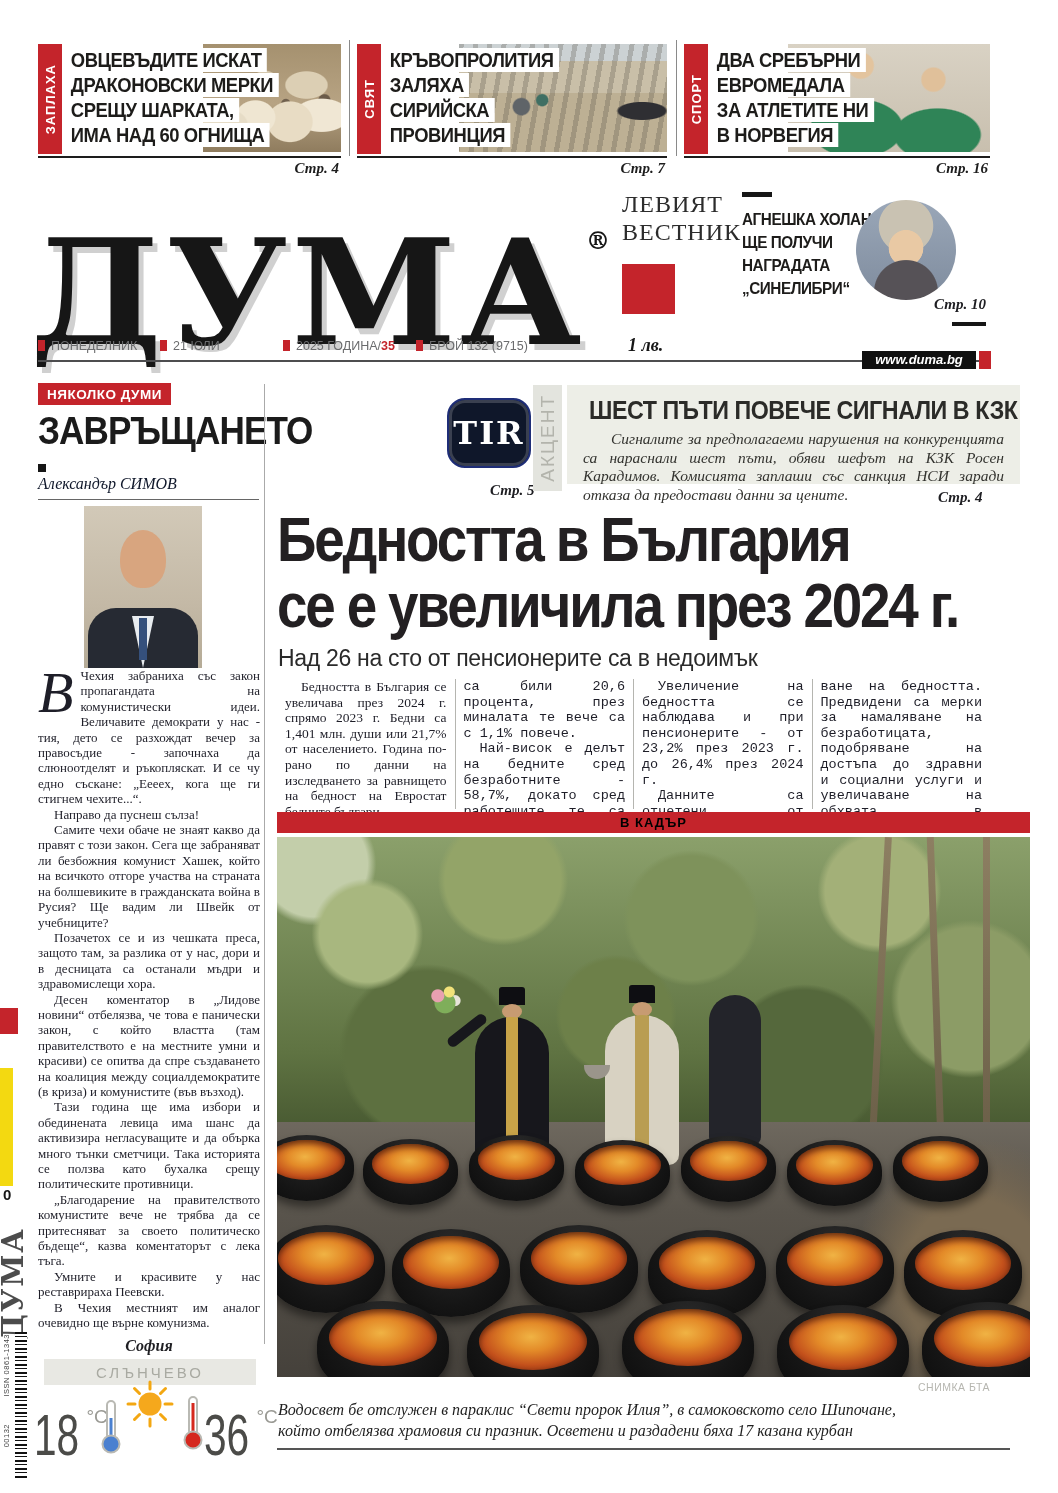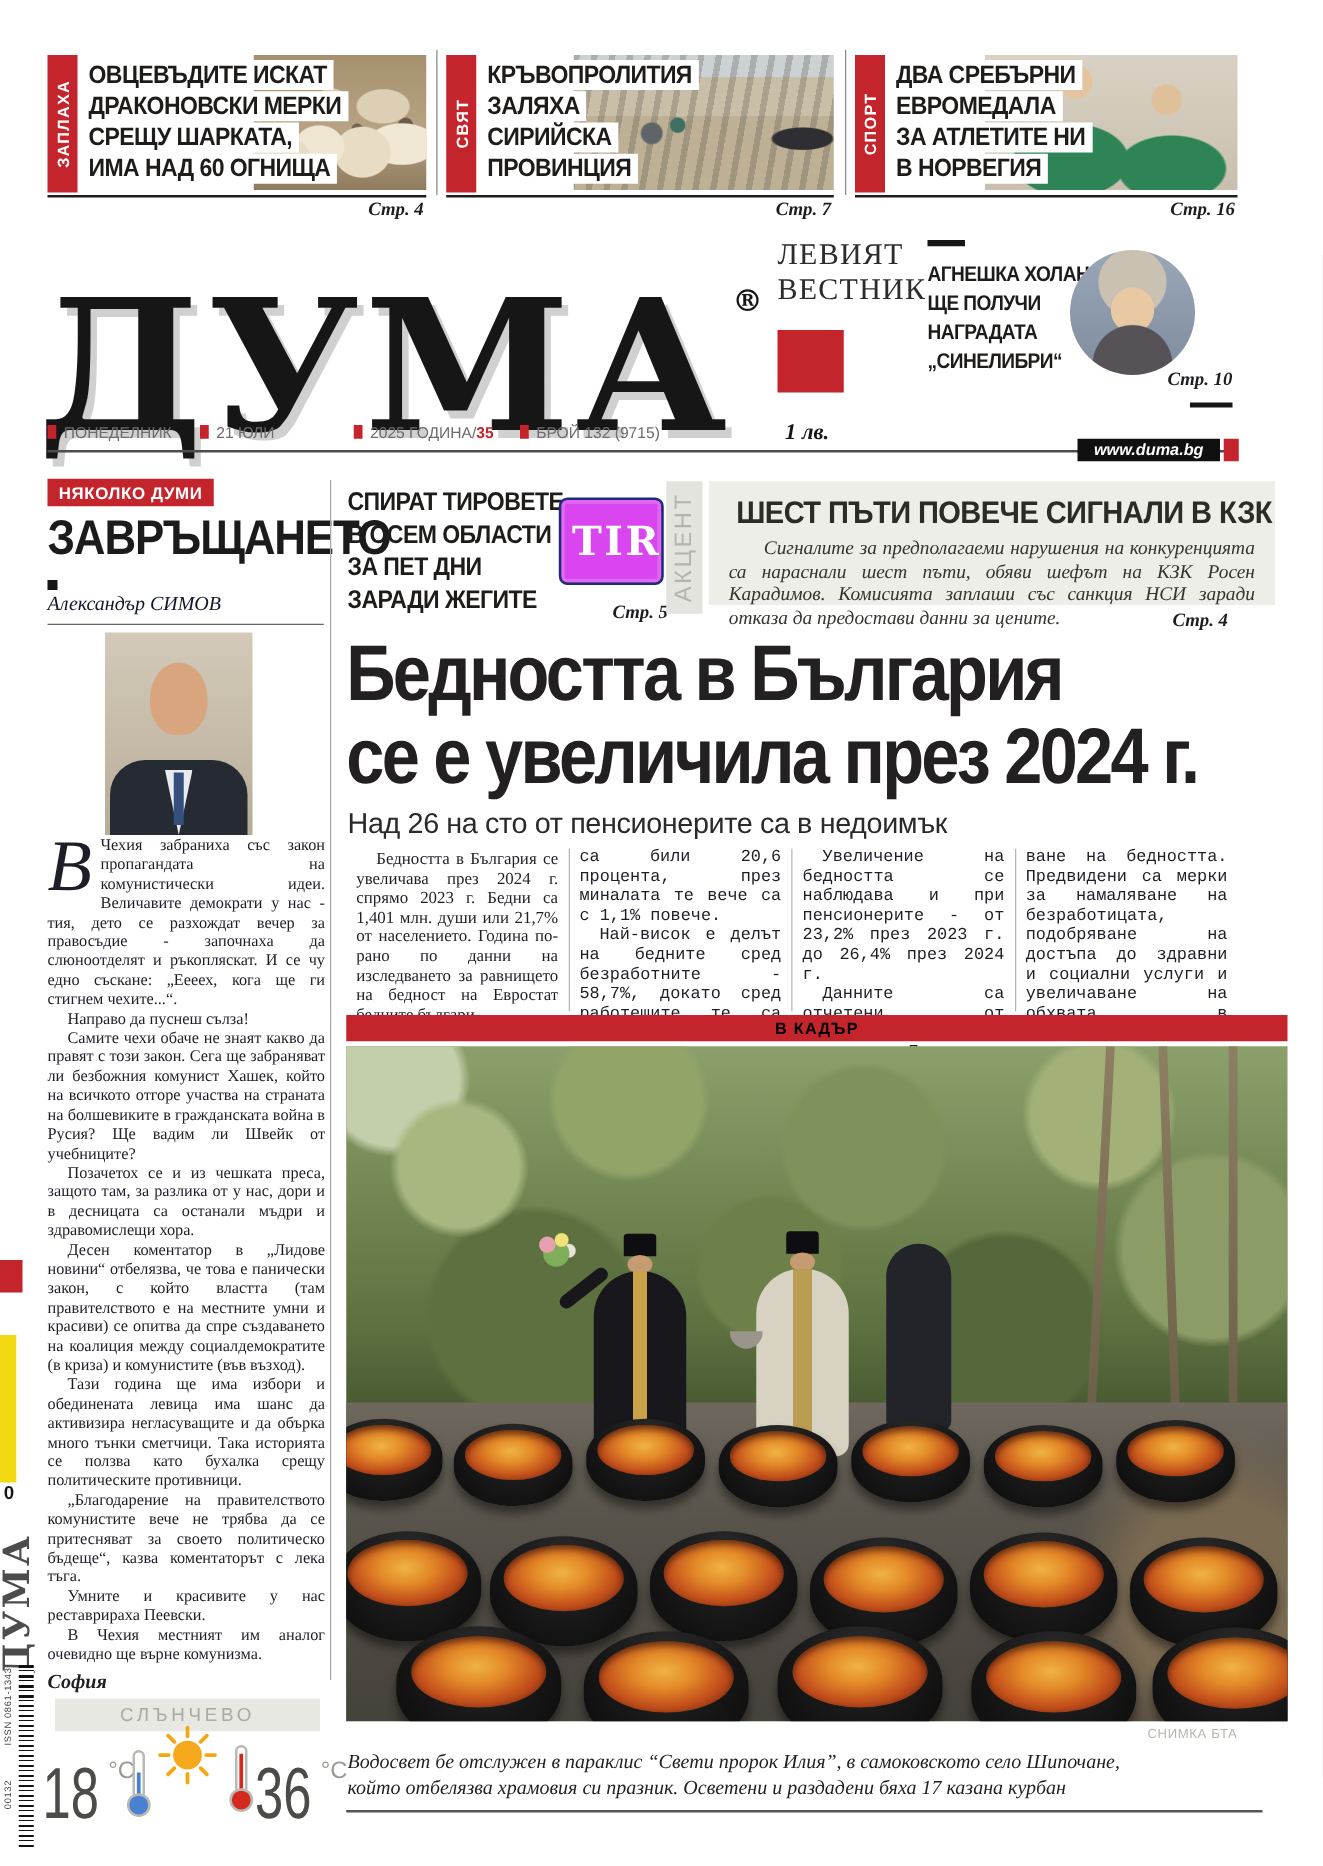--- a/index.html
+++ b/index.html
@@ -99,21 +99,21 @@
   .ph-shirt{position:absolute;left:48px;bottom:0;width:22px;height:52px;background:#e8ecf0;
       clip-path:polygon(0 0,100% 0,50% 100%);}
   .ph-tie{position:absolute;left:55px;bottom:8px;width:8px;height:42px;background:#35507c;}
   .op-body{position:absolute;left:38px;top:668px;width:222px;font-family:"Liberation Serif",serif;
       font-size:13px;line-height:15.4px;text-align:justify;color:#1e1e28;}
   .op-body p{margin:0;text-indent:16px;}
   .op-body p.first{text-indent:0;}
   .dropcap{float:left;font-size:58px;line-height:46px;font-style:italic;margin:2px 7px 0 0;
       font-family:"Liberation Serif",serif;}
 
-  .w-city{position:absolute;left:38px;top:1337px;width:222px;
+  .w-city{position:absolute;left:38px;top:1337px;width:222px;text-align:center;
       font-family:"Liberation Serif",serif;font-style:italic;font-weight:bold;font-size:16px;}
   .sun-bar{position:absolute;left:44px;top:1359px;width:212px;height:26px;background:#e8e8e3;
       color:#a9aaa2;letter-spacing:3px;font-size:15px;display:flex;align-items:center;justify-content:center;}
   .temp{position:absolute;font-size:58px;line-height:58px;color:#4b4b48;white-space:nowrap;}
   .t-num{display:inline-block;transform:scaleX(0.7);transform-origin:left;}
   .t-deg{font-size:19px;color:#9a9a94;vertical-align:32px;margin-left:-12px;}
 
   
   .spine-red{position:absolute;left:0;top:1008px;width:18px;height:26px;background:#c4242b;}
   .spine-yellow{position:absolute;left:0;top:1068px;width:13px;height:118px;background:#f3d911;}
@@ -128,23 +128,23 @@
   .bc-issn,.bc-code{position:absolute;writing-mode:vertical-rl;transform:rotate(180deg);
       font-size:7.5px;color:#444;letter-spacing:0.5px;}
   .bc-issn{left:0;top:2px;}
   .bc-code{left:0;top:92px;}
 
   
   .vrule{position:absolute;left:264px;top:384px;width:1px;height:960px;background:#aaa;}
   .tir-title{position:absolute;left:278px;top:389px;}
   .tir-title span{display:block;font-weight:bold;font-size:20.5px;line-height:26px;color:#1d1c1a;
       letter-spacing:-0.5px;white-space:nowrap;transform:scaleX(0.9);transform-origin:left;}
-  .tir-sign{position:absolute;left:447px;top:398px;width:80px;height:66px;background:#d946ef;
-      border-radius:7px;border:2px solid #1e2d77;box-shadow:inset 0 0 0 3px rgba(255,255,255,.18);
-      display:flex;align-items:center;justify-content:flex-end;}
+  .tir-sign{position:absolute;left:447px;top:398px;width:80px;height:66px;background:#0f172a;
+      border-radius:18px;border:2px solid #1e2d77;box-shadow:inset 0 0 0 3px rgba(255,255,255,.18);
+      display:flex;align-items:center;justify-content:center;}
   .tir-text{font-family:"DejaVu Serif",serif;font-weight:bold;font-size:32px;color:#fff;letter-spacing:2px;}
   .tir-page{position:absolute;left:478px;top:482px;font-family:"Liberation Serif",serif;
       font-style:italic;font-weight:bold;font-size:15px;margin-left:12px;}
 
   .akcent-label{position:absolute;left:533px;top:385px;width:29px;height:106px;background:#e3e4de;
       display:flex;align-items:center;justify-content:center;}
   .akcent-label span{writing-mode:vertical-rl;transform:rotate(180deg);font-size:19px;color:#b3b4ac;
       letter-spacing:2px;}
   .akcent-box{position:absolute;left:567px;top:385px;width:453px;height:99px;background:#edeee7;}
   .akcent-title{margin:11px 0 0 22px;font-weight:bold;font-size:25px;letter-spacing:-0.5px;color:#2b2b28;
@@ -358,26 +358,20 @@
   <div class="spine-duma">
       <span>ДУМА</span>
     </div>
   <div class="barcode">
     <span class="bc-issn">ISSN 0861-1343</span>
     <div class="bc-bars"></div>
     <span class="bc-code">00132</span>
   </div>
 
   <div class="vrule"></div>
-  <div class="tir-title">
-    <span>СПИРАТ ТИРОВЕТЕ</span>
-    <span>В ОСЕМ ОБЛАСТИ</span>
-    <span>ЗА ПЕТ ДНИ</span>
-    <span>ЗАРАДИ ЖЕГИТЕ</span>
-  </div>
   <div class="tir-sign">
       <span class="tir-text">TIR</span>
     </div>
   <div class="tir-page">Стр. 5</div>
 
   <div class="akcent-label">
       <span>АКЦЕНТ</span>
     </div>
   <div class="akcent-box">
     <div class="akcent-title">ШЕСТ ПЪТИ ПОВЕЧЕ СИГНАЛИ В КЗК</div>

